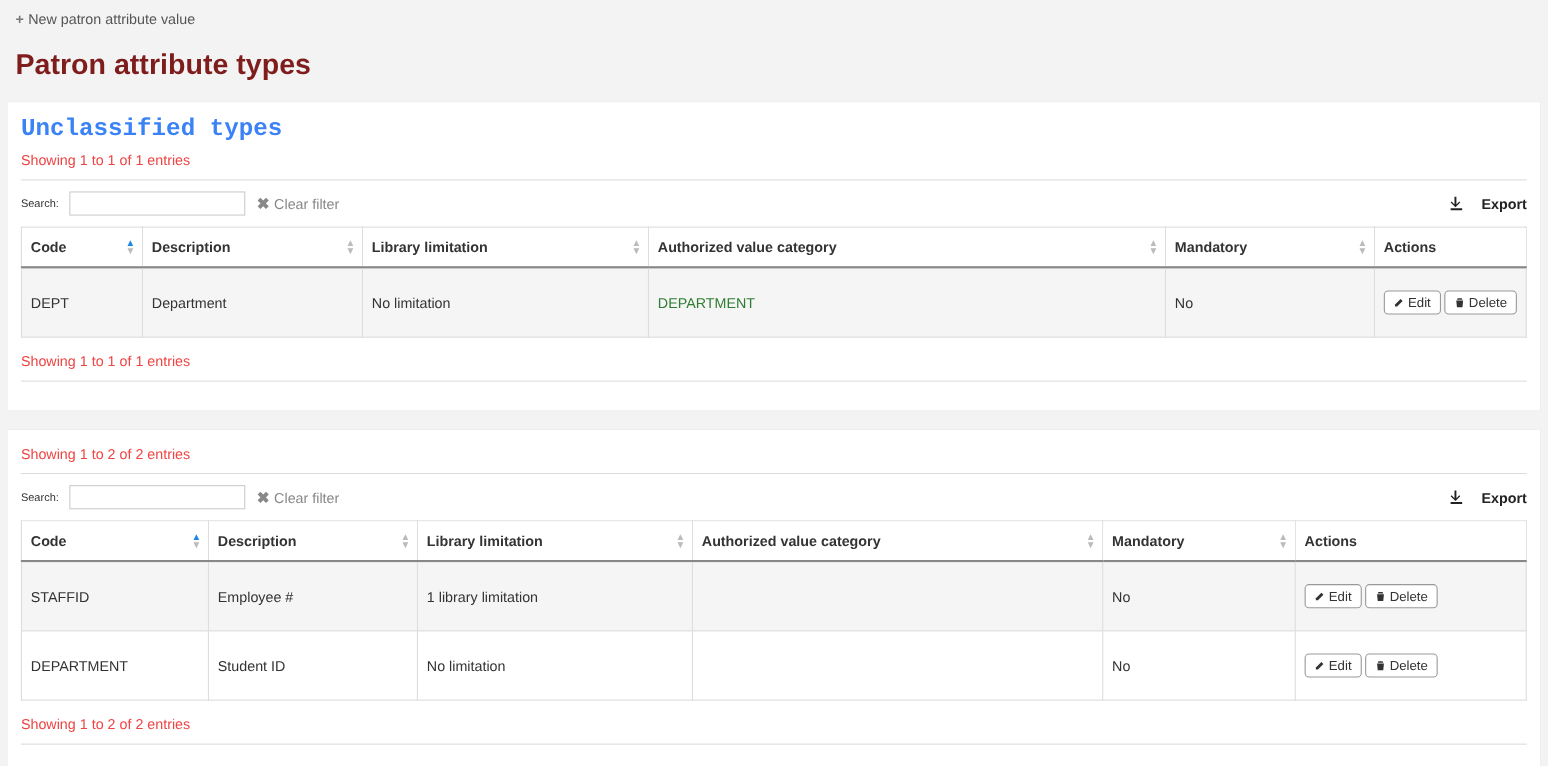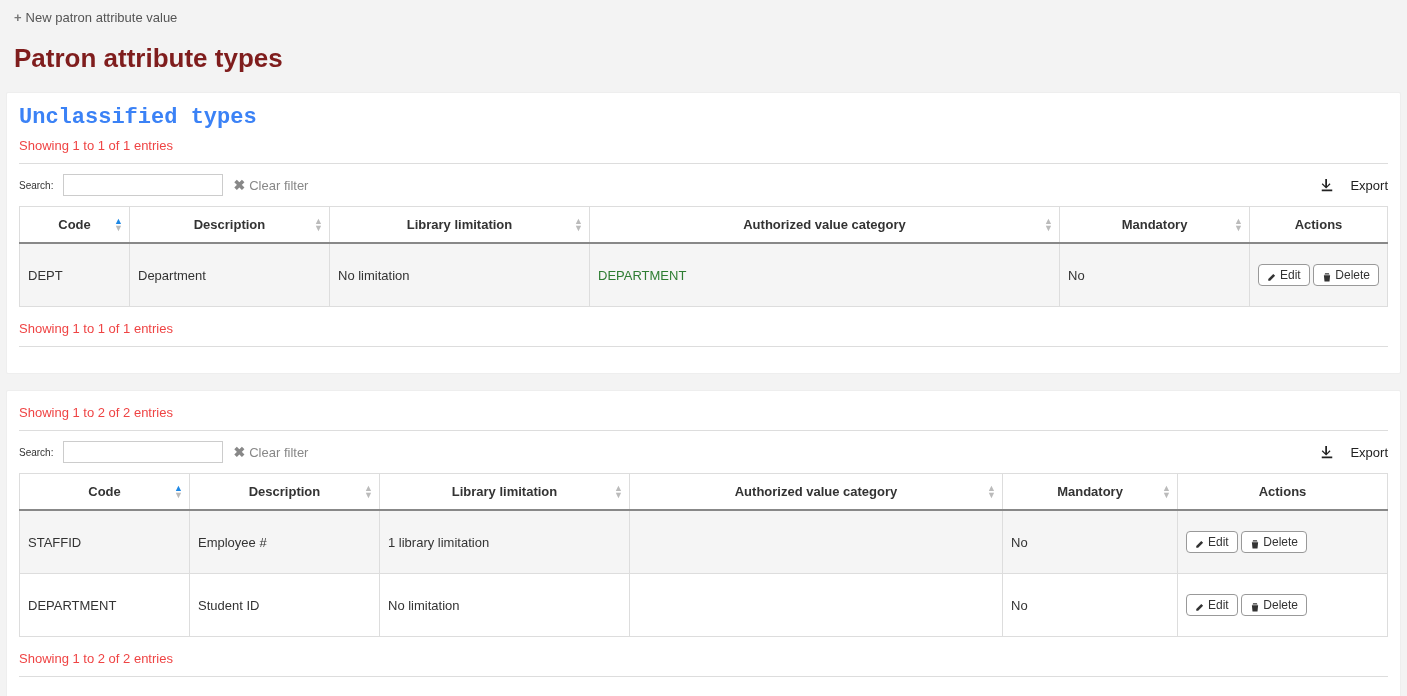--- a/index.html
+++ b/index.html
@@ -73,40 +73,40 @@
   .clear-filter {
     color: #888;
     display: inline-flex;
     align-items: center;
     gap: 4px;
     cursor: pointer;
   }
   .x-icon { font-weight: bold; font-size: 14px; }
   .export-btn {
     color: #222;
-    font-weight: normal;
+    font-weight: bold;
     display: inline-flex;
     align-items: center;
     gap: 16px;
     cursor: pointer;
   }
   .dl-icon svg { display: block; }
   table.data {
     width: 100%;
     border-collapse: collapse;
     margin-top: 4px;
   }
   table.data thead th {
     background: #fff;
     font-weight: bold;
     font-size: 13px;
     padding: 10px 8px;
     border: 1px solid #ddd;
     border-bottom: 2px solid #888;
-    text-align: center;
+    text-align: left;
     position: relative;
   }
   th .sort {
     position: absolute;
     right: 6px;
     top: 50%;
     transform: translateY(-50%);
     font-size: 9px;
     color: #bbb;
     line-height: 7px;
@@ -117,21 +117,21 @@
     padding: 20px 8px;
     font-size: 13px;
     vertical-align: middle;
   }
   table.data tbody tr:nth-child(odd) td { background: #f5f5f5; }
   table.data tbody tr:nth-child(even) td { background: #fff; }
   .avc-link { color: #2e7d32; }
   .actions-cell { text-align: left; white-space: nowrap; }
   .btn-sm {
     display: inline-flex;
-    align-items: flex-end;
+    align-items: center;
     gap: 3px;
     border: 1px solid #999;
     border-radius: 4px;
     background: #fff;
     padding: 3px 8px;
     font-size: 12px;
     color: #333;
     cursor: pointer;
   }
   .btn-sm svg { display: block; }

